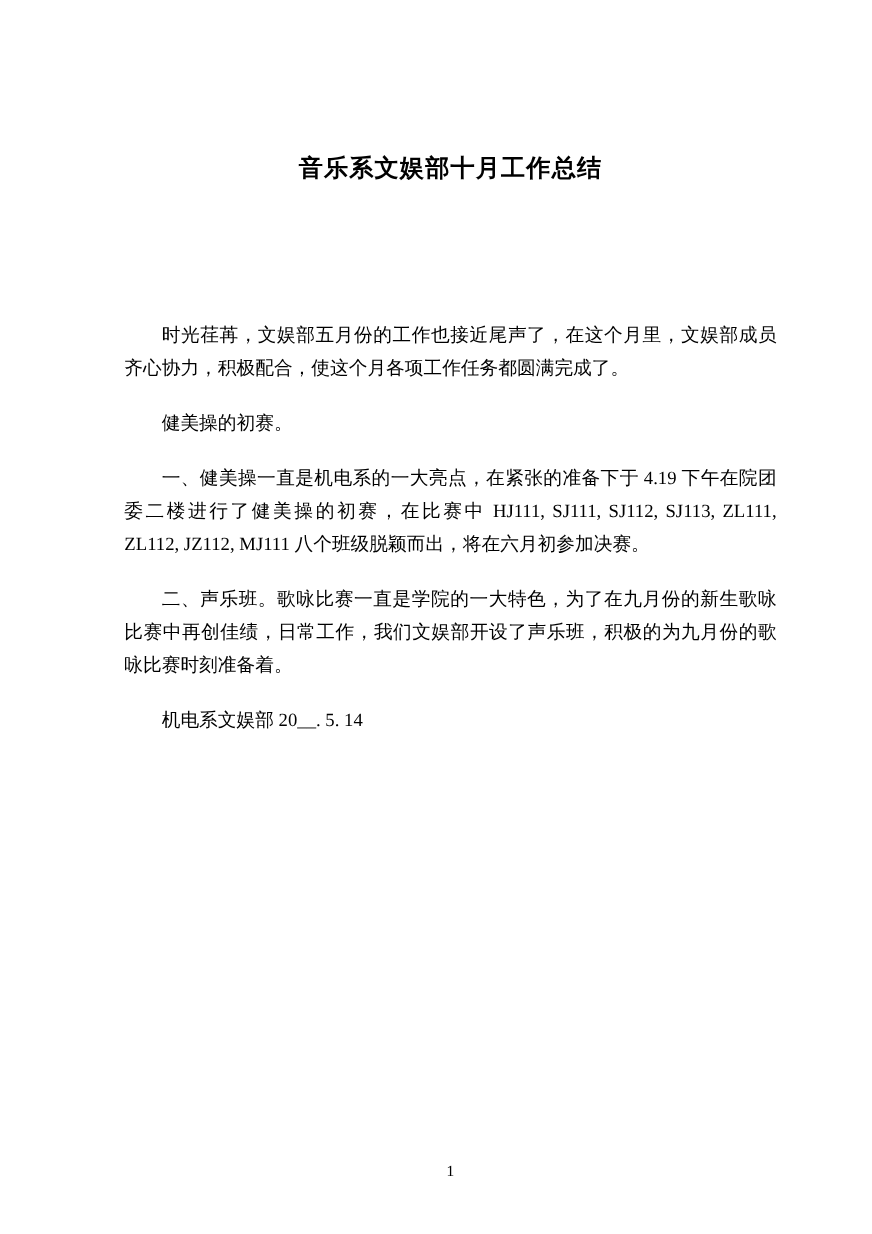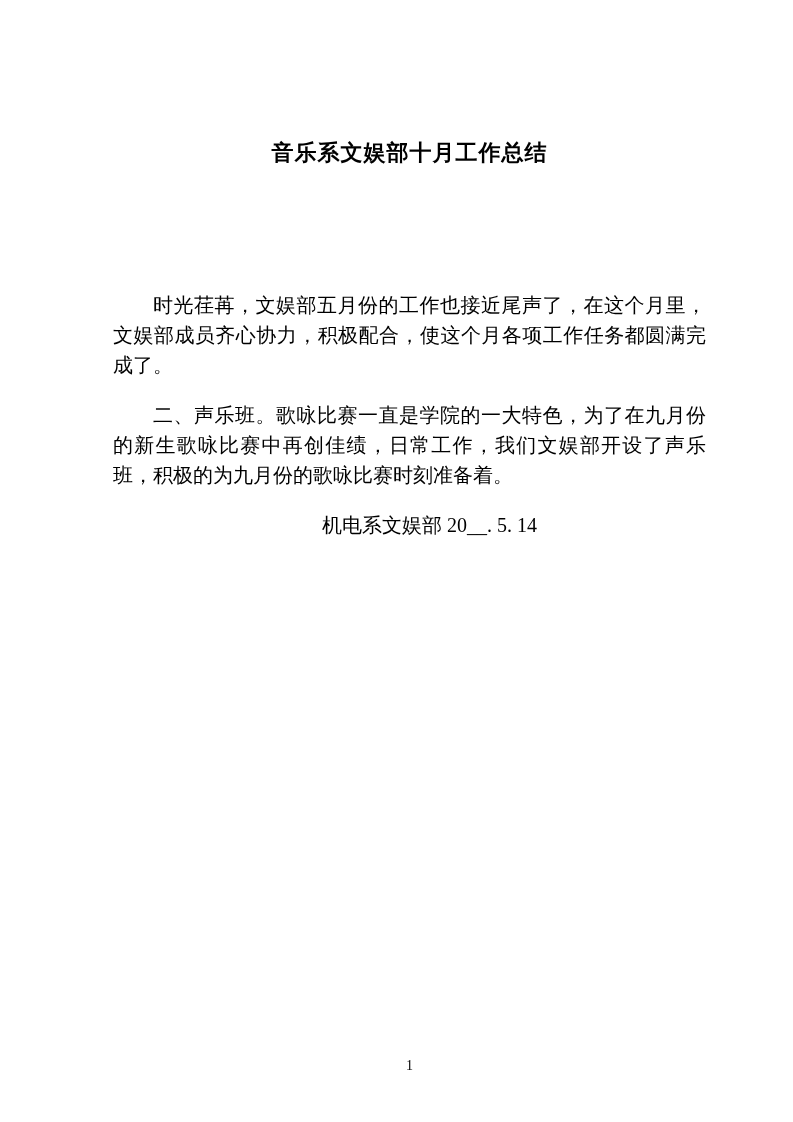--- a/index.html
+++ b/index.html
@@ -26,30 +26,30 @@
   }
   .doc-title {
     font-family: "Liberation Sans", "DejaVu Sans", sans-serif;
     font-size: 22px;
     font-weight: bold;
     text-align: center;
     letter-spacing: 1px;
     margin: 0 0 122px 0;
   }
   .body-text p {
-    font-size: 20px;
+    font-size: 17px;
     line-height: 30px;
     text-align: justify;
     text-indent: 2em;
     margin: 0 0 20px 0;
     word-break: normal;
     font-family: Liberation Serif, serif;
   }
   .body-text p.signature {
-    text-align: center;
+    text-align: left;
     margin-bottom: 0;
   }
   .page-number {
     position: absolute;
     left: 0;
     right: 0;
     bottom: 48px;
     text-align: center;
     font-size: 14px;
     font-family: "Liberation Serif", serif;
@@ -58,21 +58,23 @@
 </head>
 <body>
 
 <div class="page">
 
   <h1 class="doc-title">音乐系文娱部十月工作总结</h1>
 
   <div class="body-text">
     <p>时光荏苒，文娱部五月份的工作也接近尾声了，在这个月里，文娱部成员齐心协力，积极配合，使这个月各项工作任务都圆满完成了。</p>
 
+    <p>健美操的初赛。</p>
 
+    <p>一、健美操一直是机电系的一大亮点，在紧张的准备下于 4.19 下午在院团委二楼进行了健美操的初赛，在比赛中 HJ111, SJ111, SJ112, SJ113, ZL111, ZL112, JZ112, MJ111 八个班级脱颖而出，将在六月初参加决赛。</p>
 
     <p>二、声乐班。歌咏比赛一直是学院的一大特色，为了在九月份的新生歌咏比赛中再创佳绩，日常工作，我们文娱部开设了声乐班，积极的为九月份的歌咏比赛时刻准备着。</p>
 
 
 
 
     <p class="signature">机电系文娱部 20__. 5. 14</p>
   </div>
 
   <div class="page-number">1</div>

